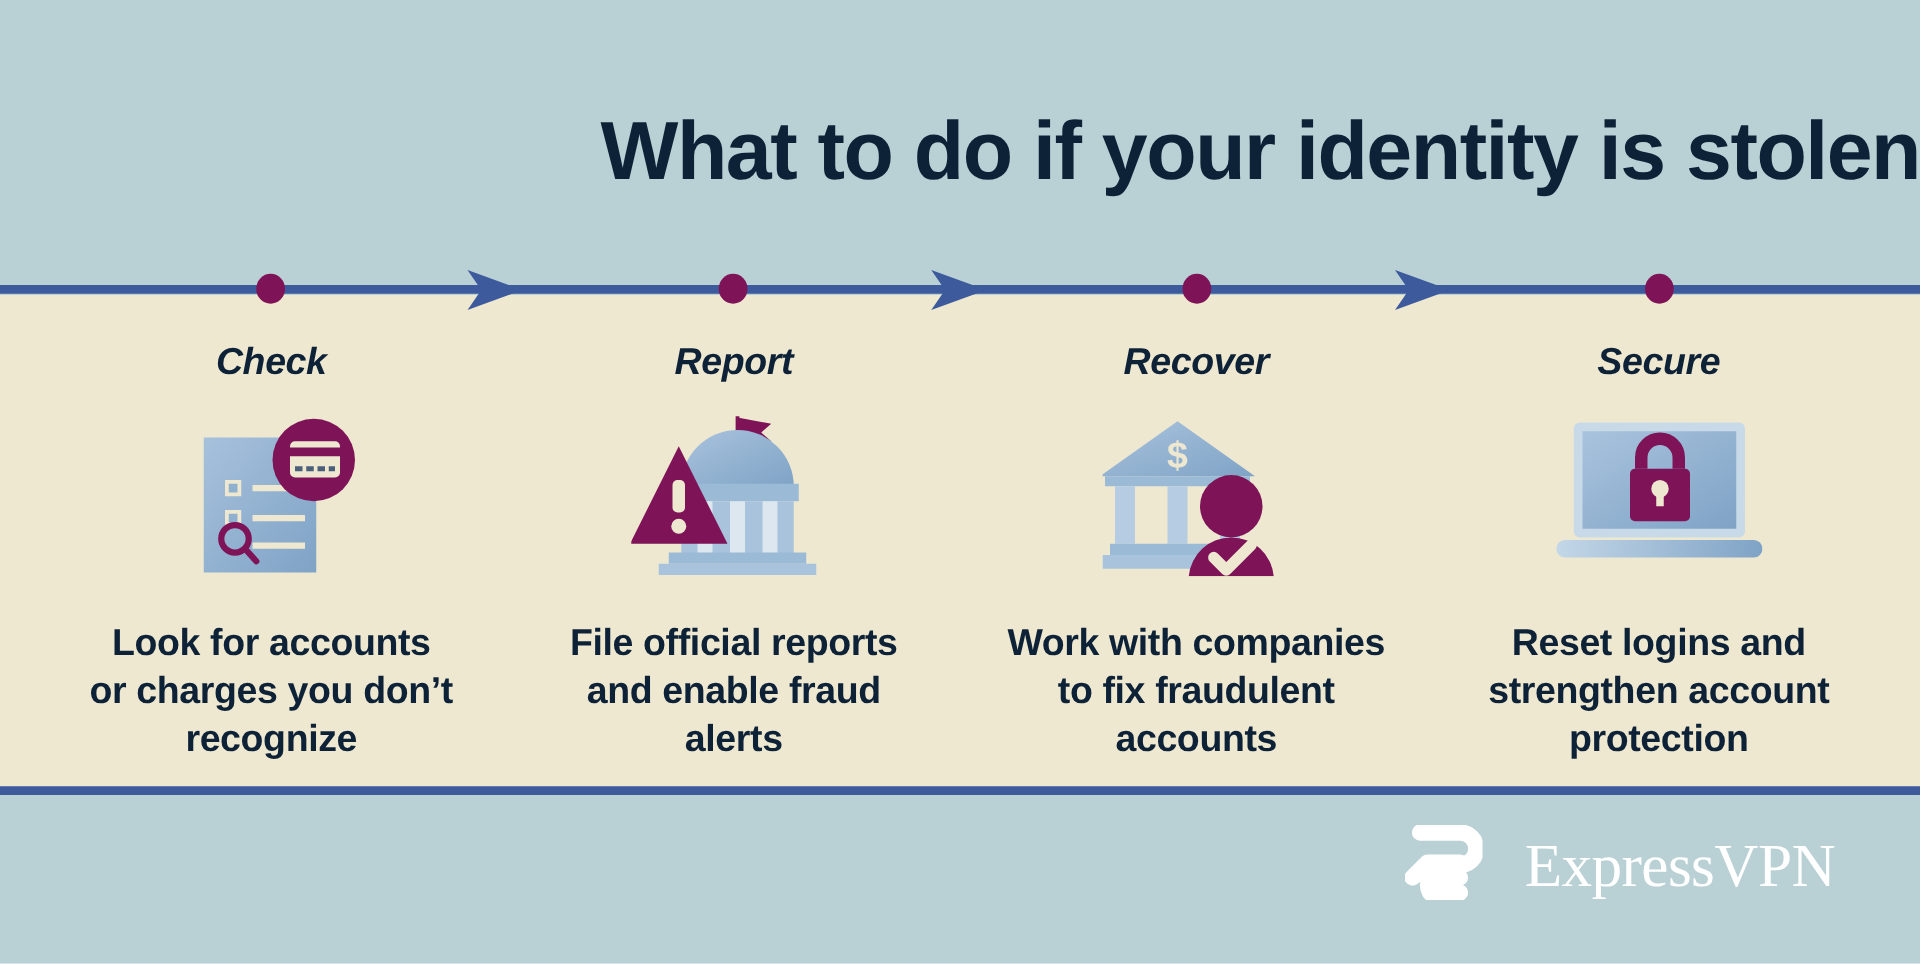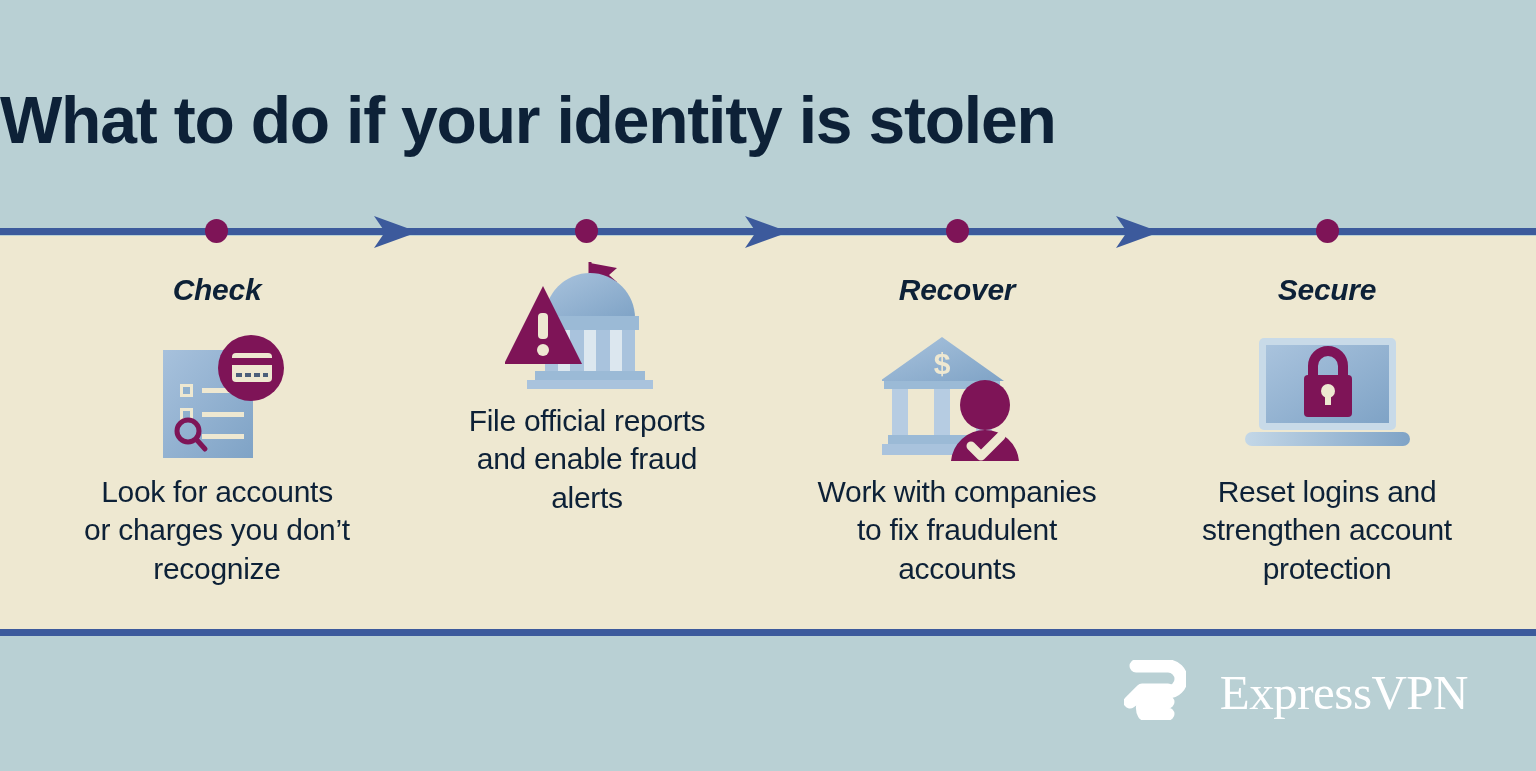--- a/index.html
+++ b/index.html
@@ -16,21 +16,21 @@
     font-family: "Liberation Sans", sans-serif;
     -webkit-font-smoothing: antialiased;
   }
 
   
   .title {
     position: absolute;
     left: 0;
     top: 86px;
     width: 1536px;
-    text-align: left;
+    text-align: right;
     font-size: 66px;
     font-weight: 700;
     letter-spacing: -1.2px;
     color: #0d2137;
     line-height: 1.06;
   }
 
   
   .cream-band {
     position: absolute;
@@ -84,23 +84,23 @@
     font-style: italic;
   }
   .icon-box {
     height: 140px;
     margin-top: 18px;
     display: flex;
     align-items: center;
     justify-content: center;
   }
   .col-desc {
-    margin-top: 8px;
+    margin-top: 31px;
     font-size: 30px;
-    font-weight: 400;
+    font-weight: 700;
     color: #0d2137;
     line-height: 1.28;
     letter-spacing: -0.3px;
     white-space: pre-line;
   }
 
   
   .logo {
     position: absolute;
     right: 68px;
@@ -178,20 +178,21 @@
         <rect x="107" y="43" width="6" height="4" fill="#4b5f7a"></rect>
         <rect x="116" y="43" width="5" height="4" fill="#4b5f7a"></rect>
       </svg>
     </div>
     <div class="col-desc">Look for accounts
 or charges you don’t
 recognize</div>
   </div>
 
   <div class="col" style="left:395px">
+    <div class="col-label">Report</div>
     <div class="icon-box">
       <svg width="165" height="132" viewBox="0 0 165 132">
         <defs>
           <linearGradient id="g2" x1="0" y1="0" x2="1" y2="1">
             <stop offset="0" stop-color="#a9c3dd"></stop>
             <stop offset="1" stop-color="#7fa3c6"></stop>
           </linearGradient>
         </defs>
         <line x1="85" y1="4" x2="85" y2="32" stroke="#7e1457" stroke-width="3"></line>
         <path d="M85 5 L112 10 L104 17 L112 24 L85 24 Z" fill="#7e1457"></path>

